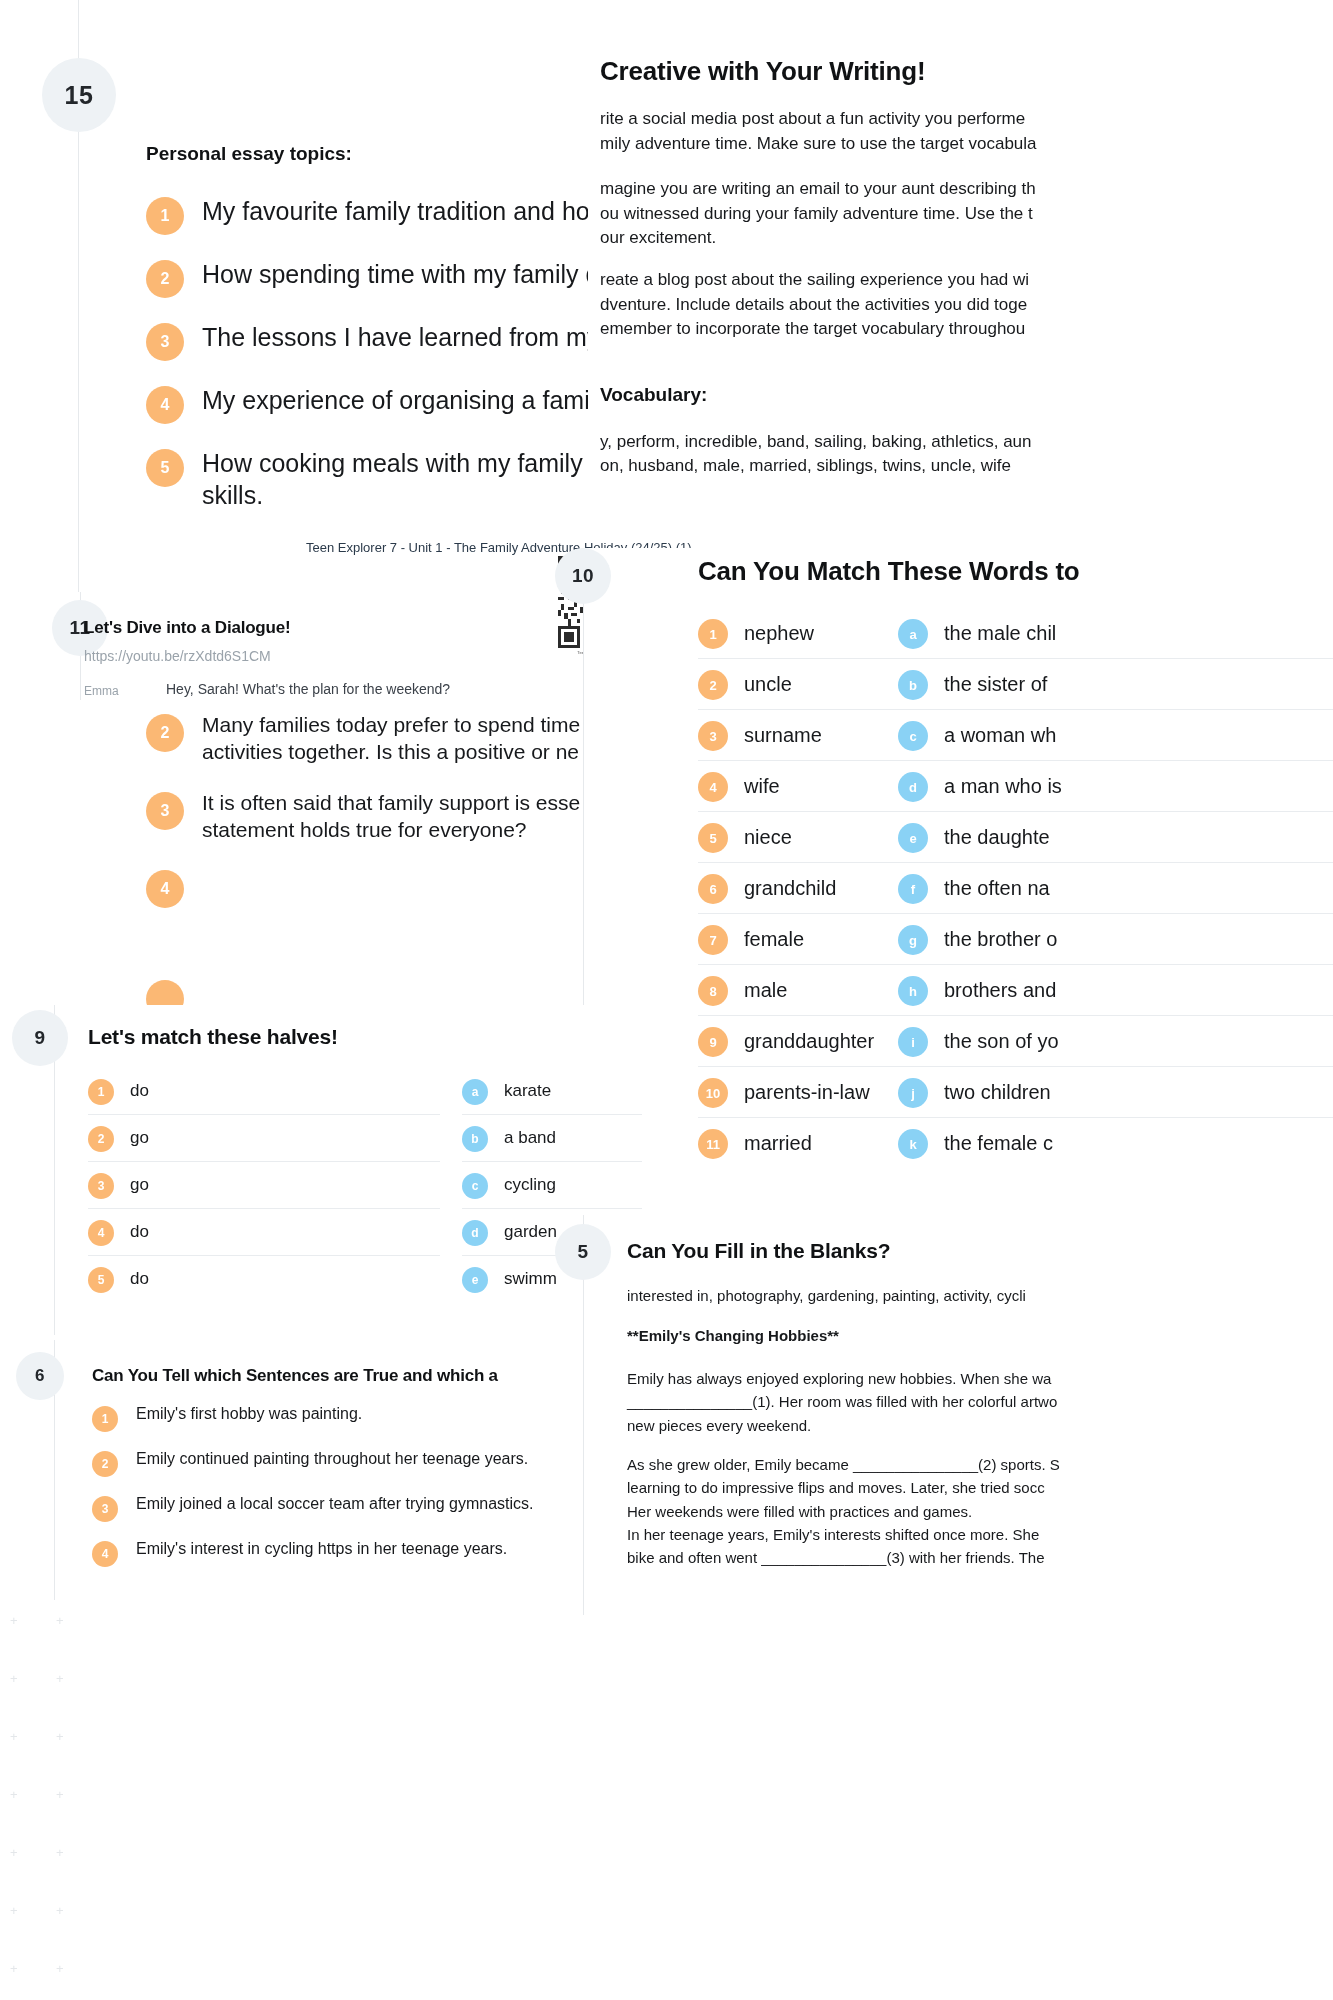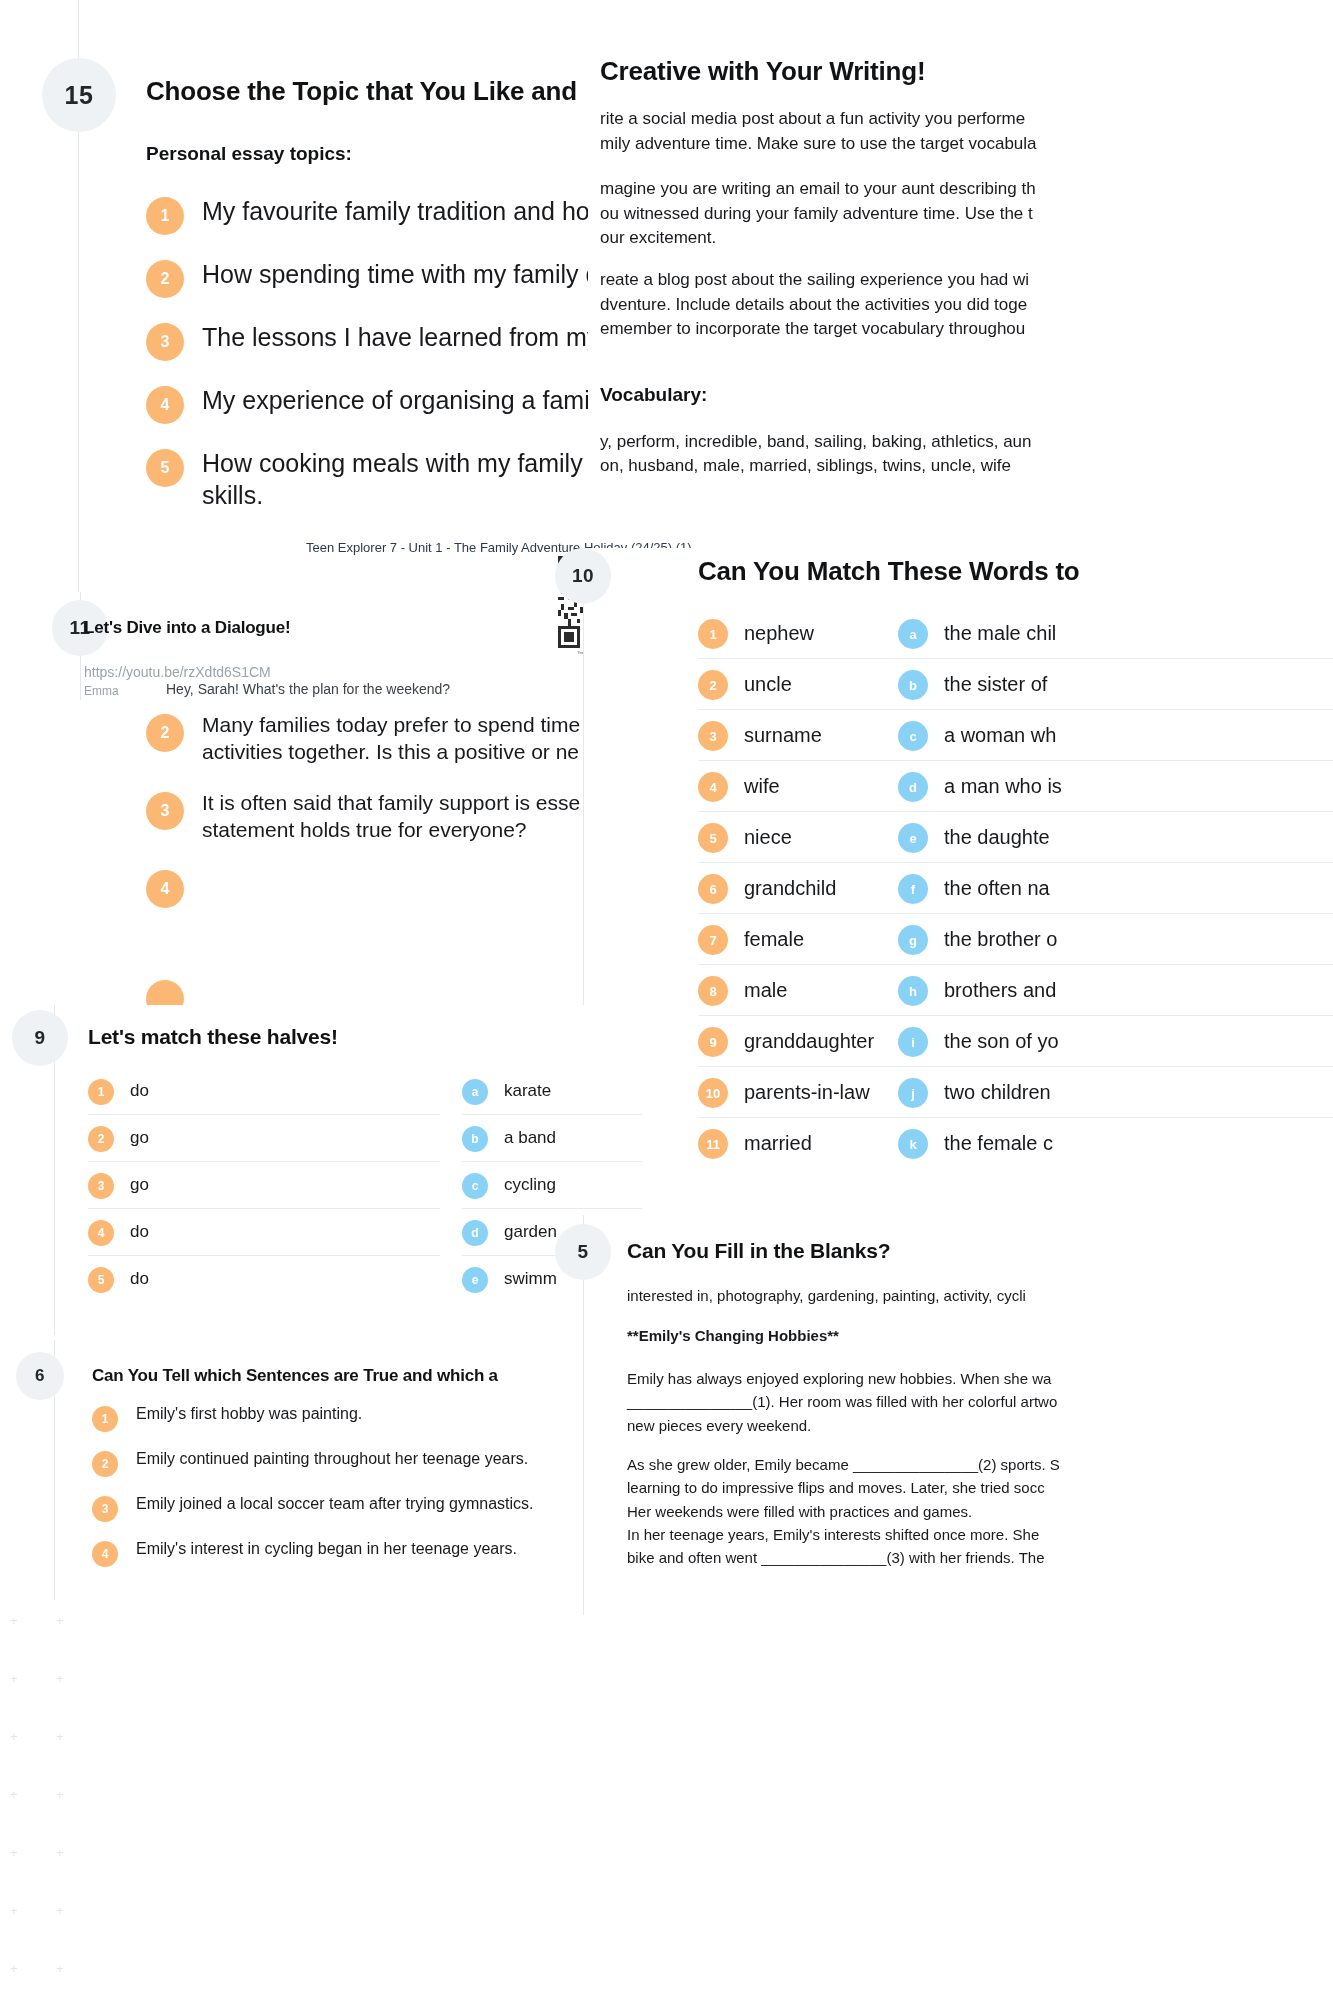--- a/index.html
+++ b/index.html
@@ -152,21 +152,20 @@
       <span class="plus" style="left:56px;top:1904px;">+</span>
       <span class="plus" style="left:10px;top:1962px;">+</span>
       <span class="plus" style="left:56px;top:1962px;">+</span>
     </div>
 
   <div class="card" style="left:0;top:0;width:660px;height:640px;">
     <div class="card-rail" style="left:78px;top:0;height:640px;"></div>
     <div class="badge" style="left:42px;top:58px;">
       <span>15</span>
     </div>
-    <div class="sec-title" style="position:absolute;left:146px;top:76px;">Choose the Topic that You Like and</div>
     <div class="sub-head" style="position:absolute;left:146px;top:143px;">Personal essay topics:</div>
 
     <div style="position:absolute;left:146px;top:195px;width:520px;">
       <div class="qrow" style="margin-bottom:23px;">
         <span class="num">1</span>
         <span class="qtext">My favourite family tradition and how it b</span>
       </div>
       <div class="qrow" style="margin-bottom:23px;">
         <span class="num">2</span>
         <span class="qtext">How spending time with my family durin</span>
@@ -205,21 +204,21 @@
     <div class="bodytext" style="position:absolute;left:12px;top:430px;">y, perform, incredible, band, sailing, baking, athletics, aun</div>
     <div class="bodytext" style="position:absolute;left:12px;top:454px;">on, husband, male, married, siblings, twins, uncle, wife</div>
   </div>
 
   <div class="card" style="left:0;top:592px;width:620px;height:400px;">
     <div class="card-rail" style="left:80px;top:0;height:400px;"></div>
     <div class="badge small" style="left:52px;top:8px;">
       <span>11</span>
     </div>
     <div class="sec-title sm" style="position:absolute;left:84px;top:26px;">Let's Dive into a Dialogue!</div>
-    <div class="linkurl" style="position:absolute;left:84px;top:72px;">https://youtu.be/rzXdtd6S1CM</div>
+    <div class="linkurl" style="position:absolute;left:84px;top:56px;">https://youtu.be/rzXdtd6S1CM</div>
     <div class="speaker" style="position:absolute;left:84px;top:92px;">Emma</div>
     <div class="dlg" style="position:absolute;left:166px;top:89px;">Hey, Sarah! What's the plan for the weekend?</div>
   </div>
 
   <div class="card" style="left:0;top:700px;width:620px;height:300px;">
     <div style="position:absolute;left:146px;top:12px;width:470px;">
       <div class="qrow" style="margin-bottom:24px;">
         <span class="num">2</span>
         <span class="qtext sm">Many families today prefer to spend time
 activities together. Is this a positive or ne</span>
@@ -536,21 +535,21 @@
       <div class="qrow" style="margin-bottom:17px;">
         <span class="num xs">2</span>
         <span class="qtext body">Emily continued painting throughout her teenage years.</span>
       </div>
       <div class="qrow" style="margin-bottom:17px;">
         <span class="num xs">3</span>
         <span class="qtext body">Emily joined a local soccer team after trying gymnastics.</span>
       </div>
       <div class="qrow">
         <span class="num xs">4</span>
-        <span class="qtext body">Emily's interest in cycling began in her teenage years.</span>
+        <span class="qtext body">Emily's interest in cycling https in her teenage years.</span>
       </div>
     </div>
   </div>
 
   <div class="card" style="left:583px;top:1215px;width:750px;height:400px;">
     <div class="card-rail" style="left:0;top:0;height:400px;"></div>
     <div class="badge small" style="left:-28px;top:9px;">
       <span>5</span>
     </div>
     <div class="sec-title md" style="position:absolute;left:44px;top:24px;">Can You Fill in the Blanks?</div>

